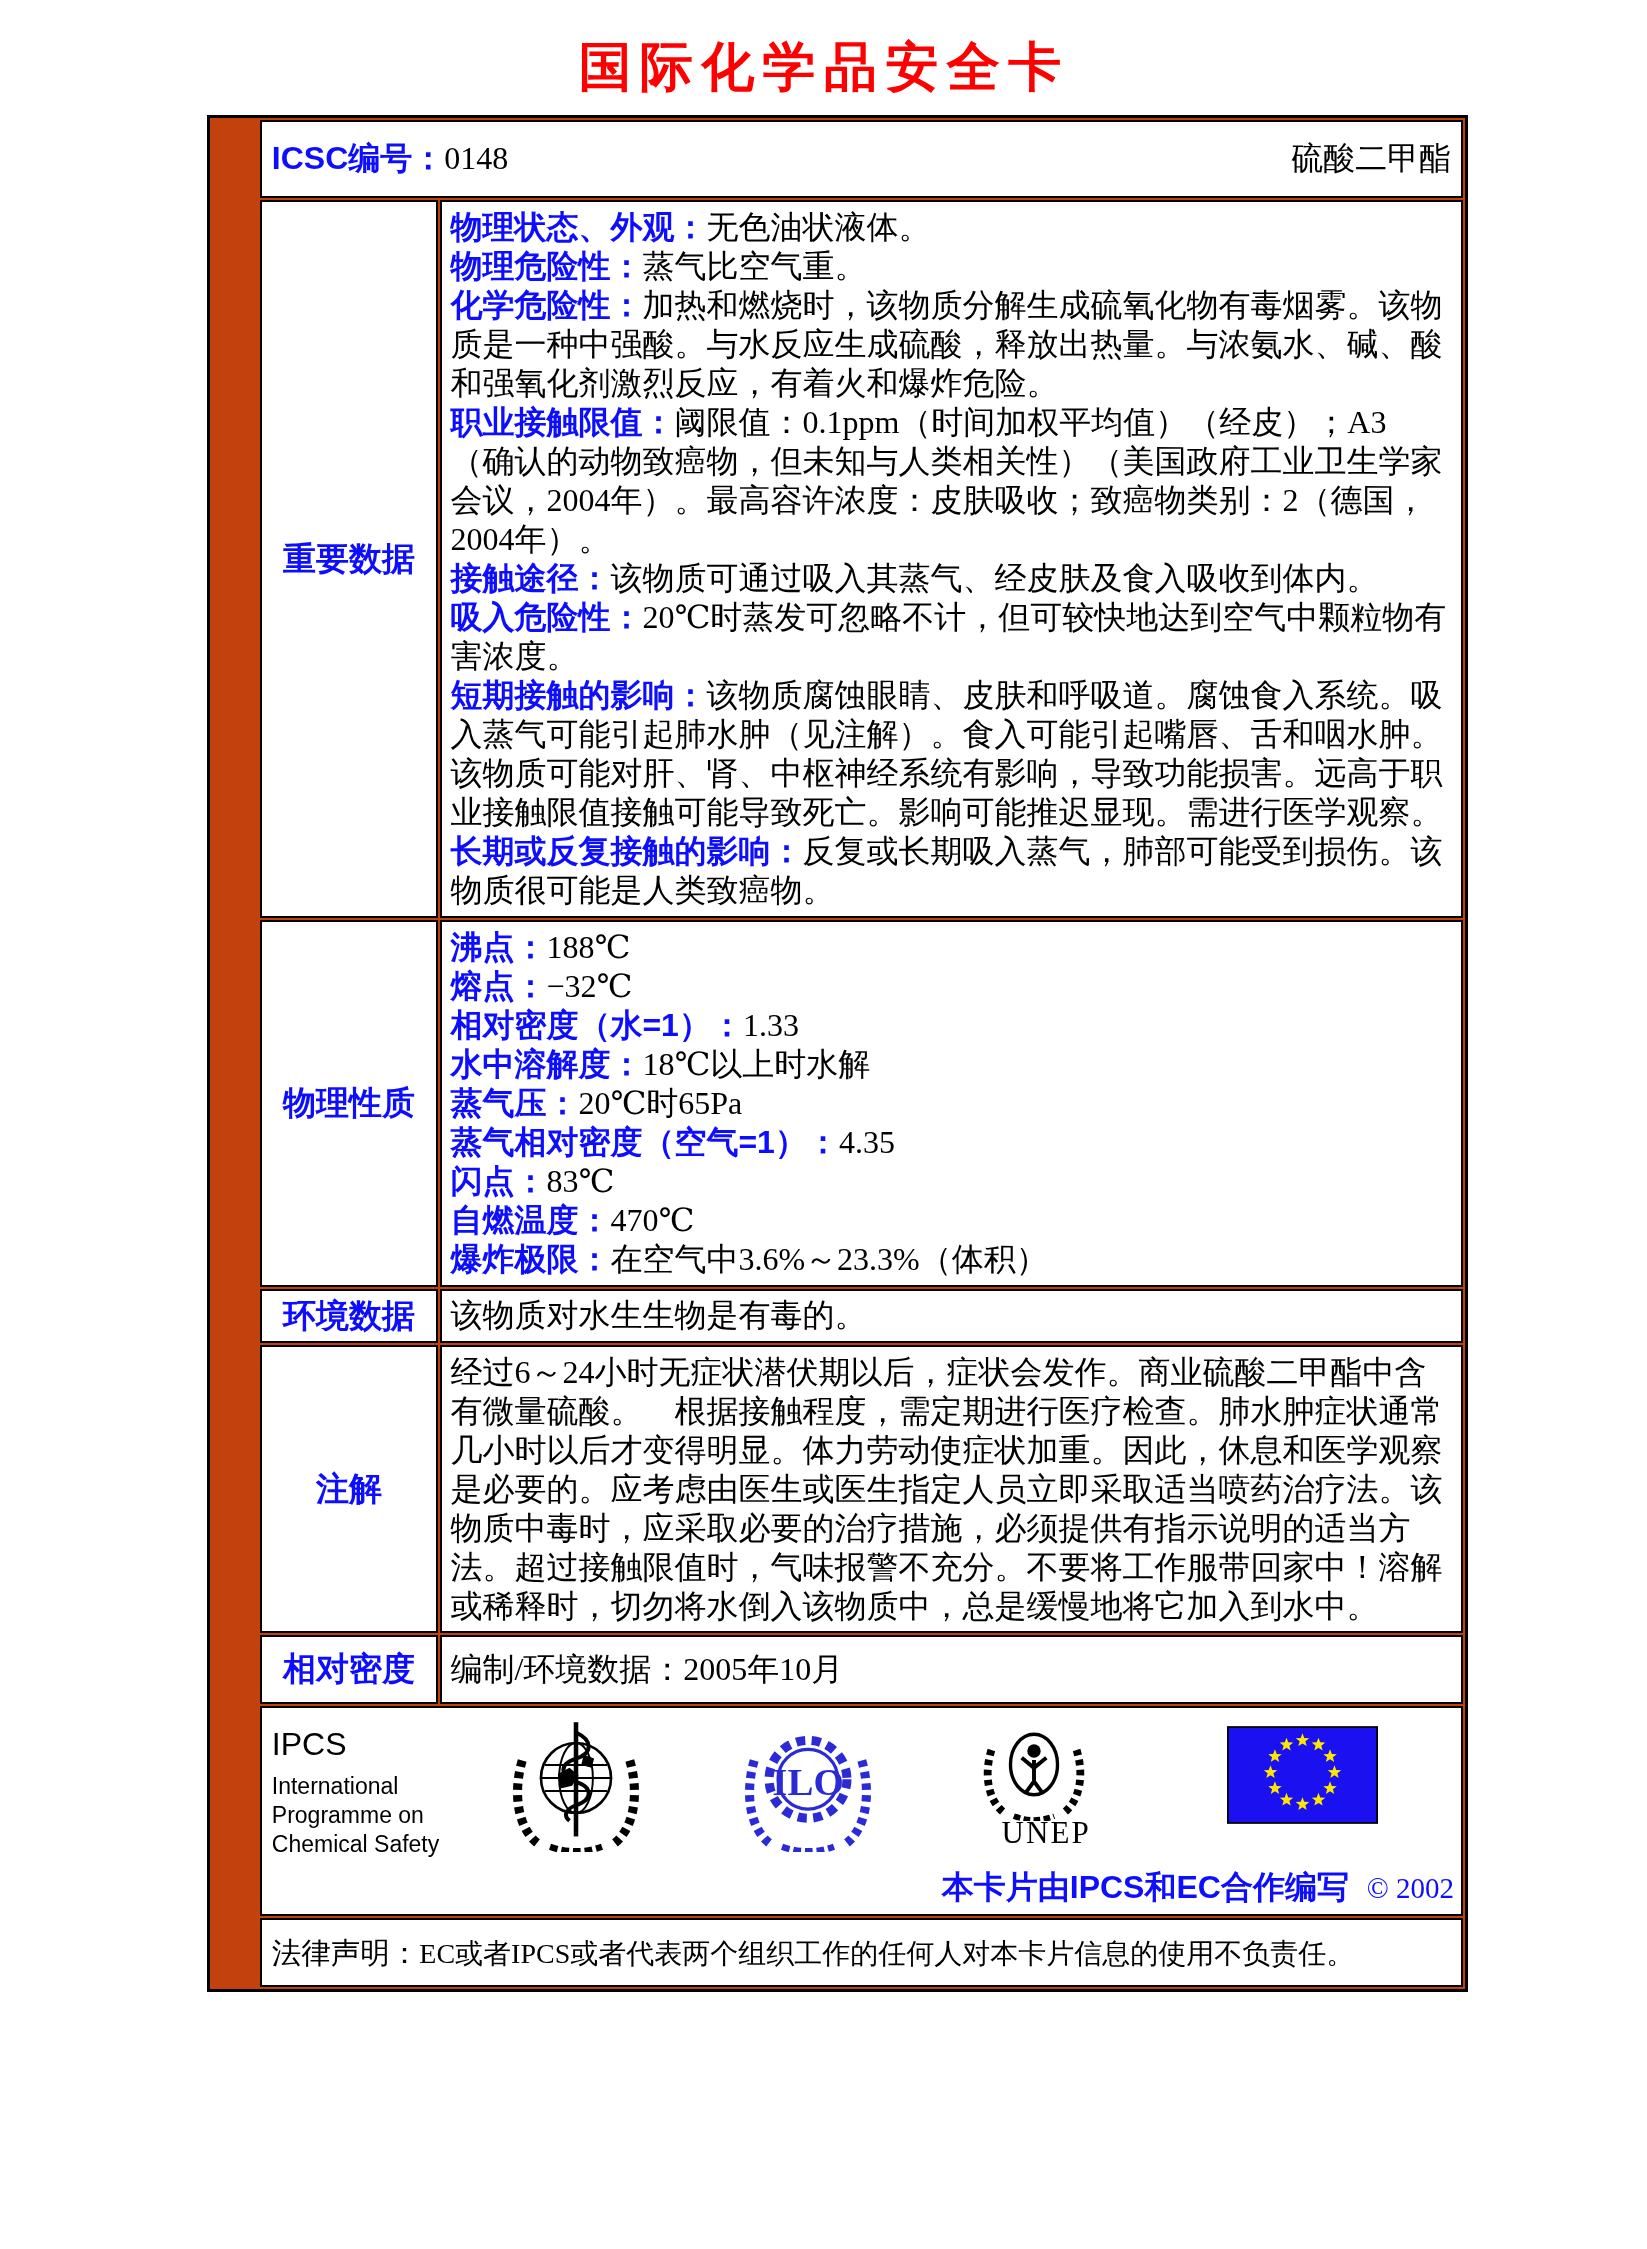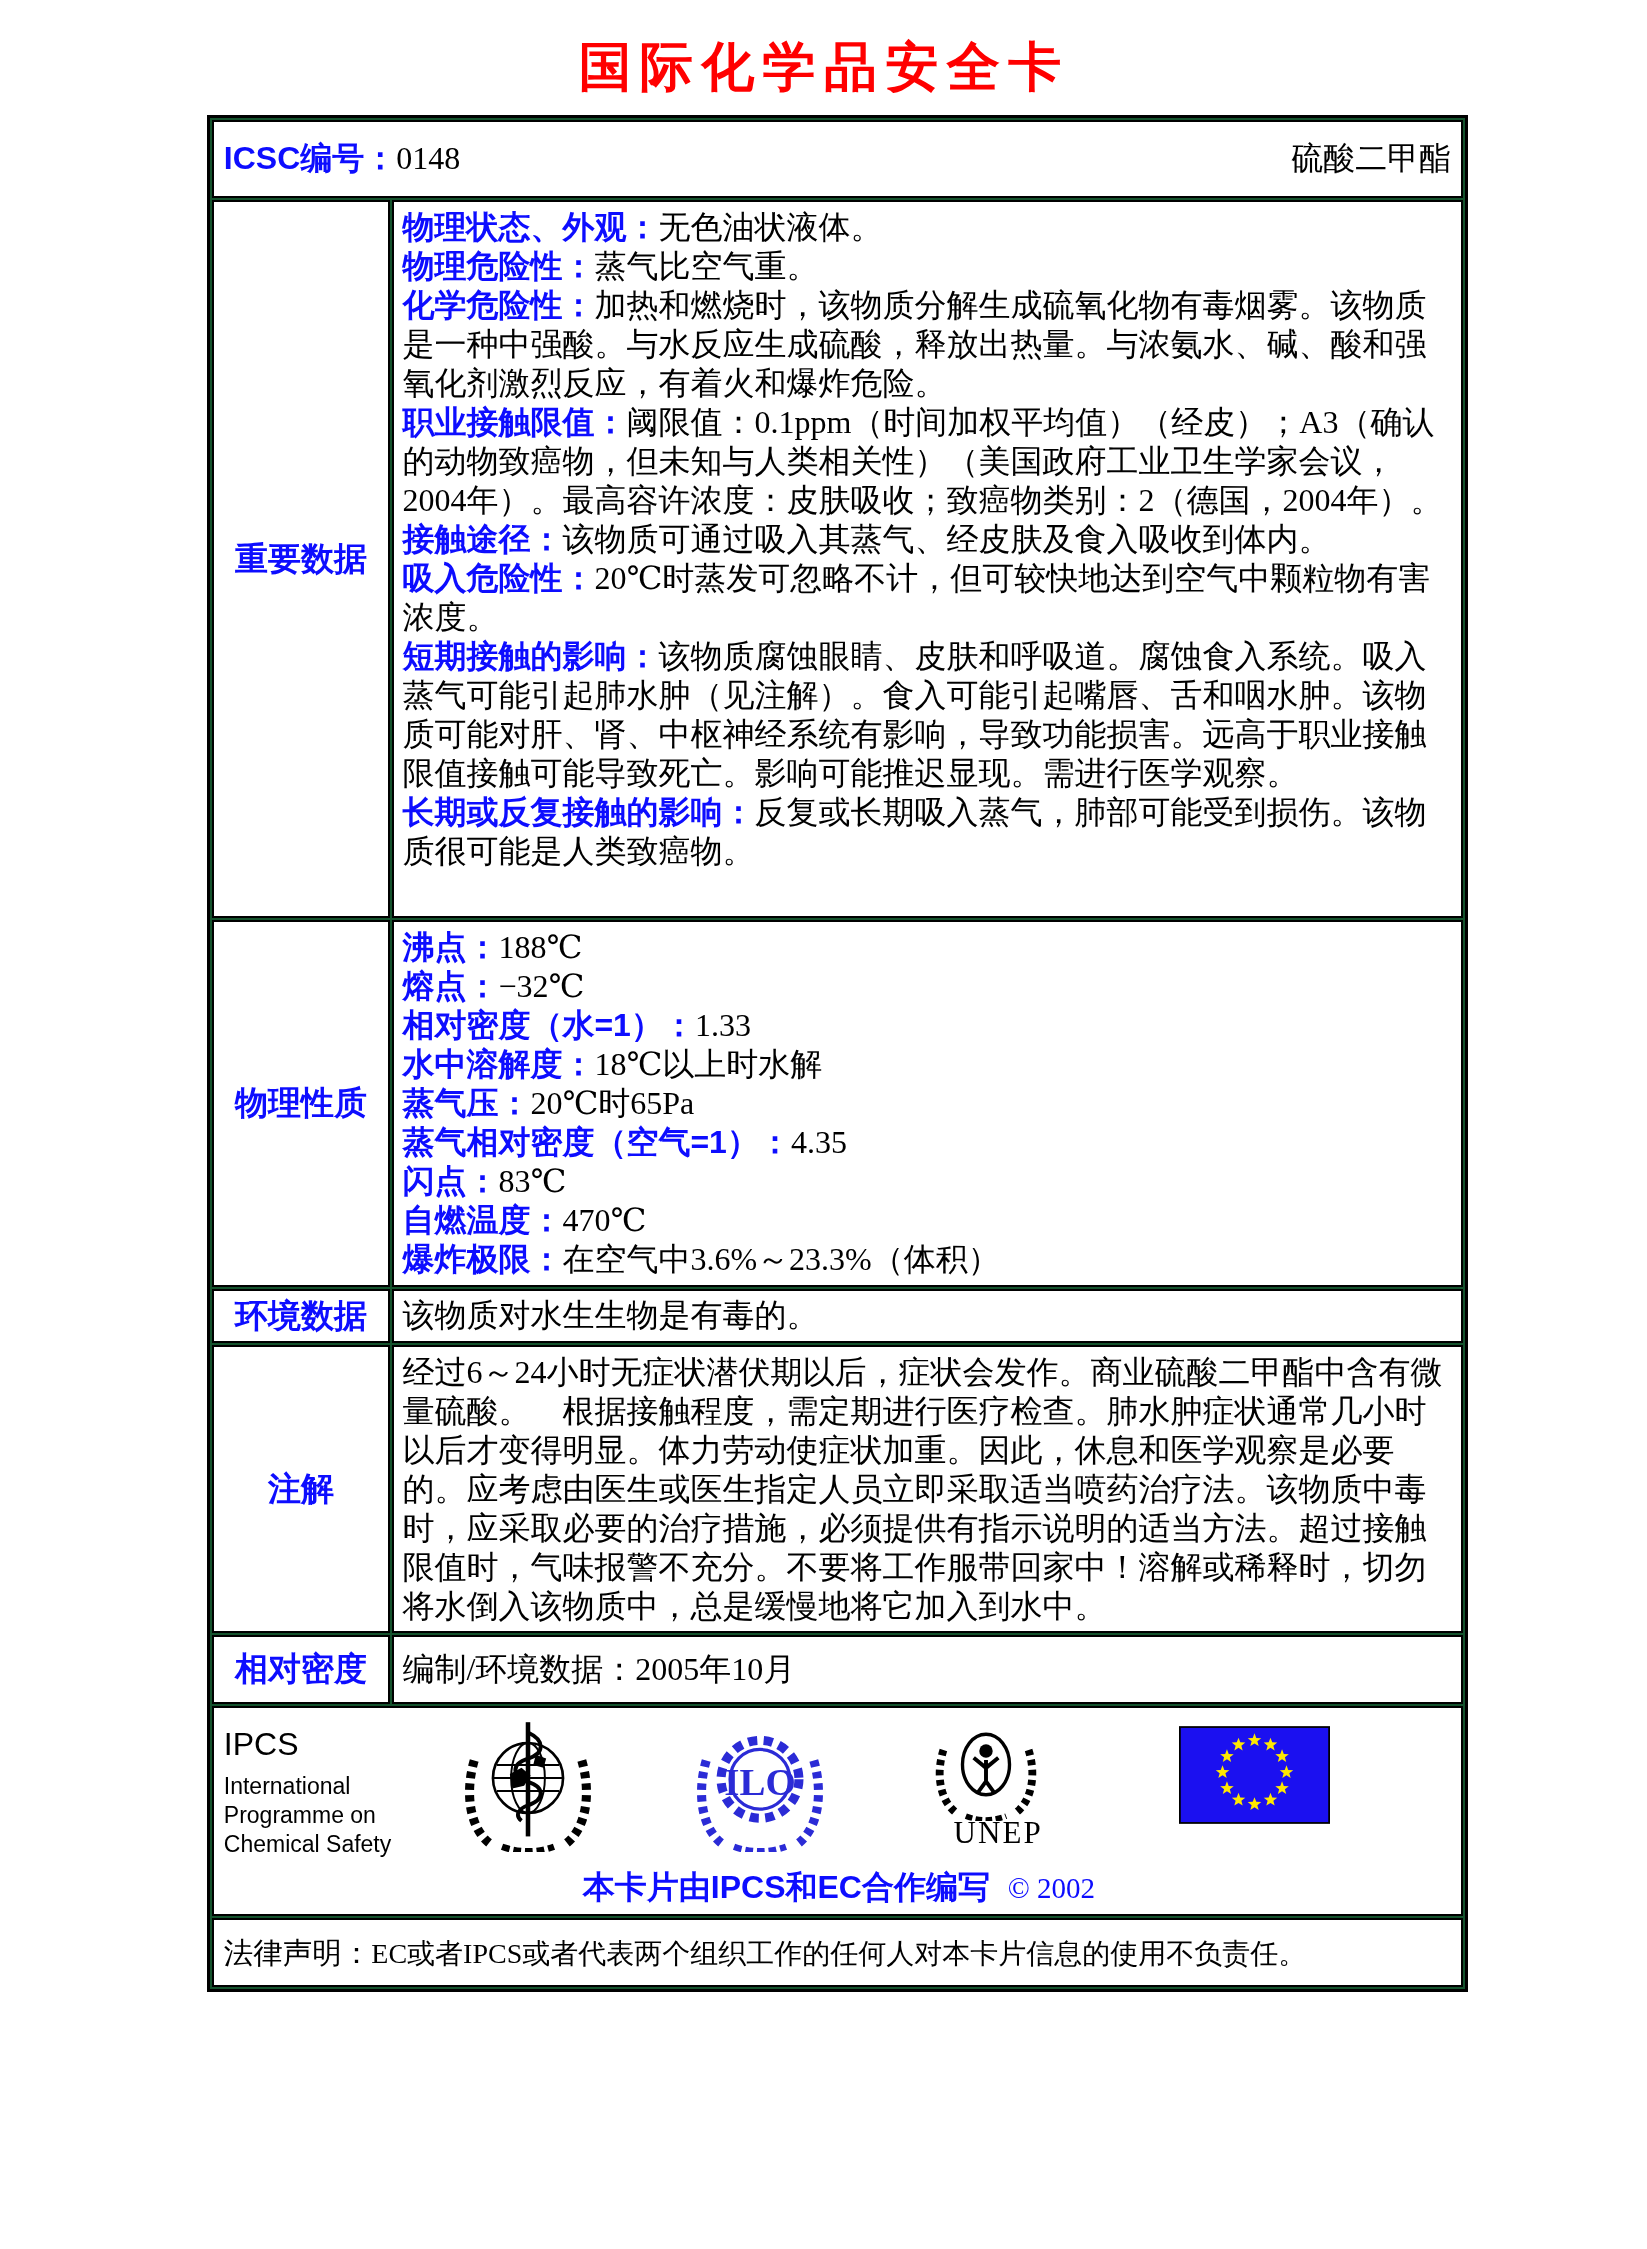--- a/index.html
+++ b/index.html
@@ -9,21 +9,21 @@
     position:relative;overflow:hidden;
   }
   .page-title{
     margin:0;padding-top:32px;height:77px;
     text-align:center;font-size:53px;font-weight:bold;color:#ff0000;
     letter-spacing:8.4px;font-family:"Liberation Serif",serif;
   }
   table.card{
     margin:5.6px 0 0 207px;width:1261px;
     border-collapse:separate;border-spacing:2.1px;
-    border:3.5px solid #000;table-layout:fixed;background:#14532d;
+    border:3.5px solid #000;table-layout:fixed;background:#c2410c;padding-left:48px;
   }
   td{border:2.1px solid #000;background:#fff;font-size:32px;line-height:1.22;color:#000;}
   col.labelcol{width:178px;}
   
   td.rowlabel{
     text-align:center;vertical-align:middle;
     color:#0d0dff;font-weight:bold;font-size:33px;
     font-family:"Liberation Sans","DejaVu Sans",sans-serif;
     padding:0 4.2px;
   }
@@ -48,21 +48,21 @@
   .logos-flex{display:flex;align-items:flex-start;}
   .ipcs-block{width:232px;padding-top:9.8px;font-family:"Liberation Sans","DejaVu Sans",sans-serif;}
   .ipcs-abbr{font-size:32px;font-weight:normal;line-height:1.1;margin-bottom:9.8px;}
   .ipcs-line{font-size:23px;line-height:1.25;}
   .logo{display:block;}
   .logo-who{margin-left:7px;}
   .logo-ilo{margin-left:102px;}
   .unep-wrap{margin-left:105px;width:137px;text-align:center;}
   .unep-text{font-size:31px;font-weight:normal;letter-spacing:2.1px;line-height:1;margin-top:-4.2px;font-family:"Liberation Serif",serif;}
   .logo-eu{margin-left:112px;margin-top:8.4px;}
-  .caption{ text-align:center;margin-top:9.8px;}
+  .caption{ text-align:right;margin-top:9.8px;}
   .caption-main{
     color:#0d0dff;font-weight:bold;font-size:32px;
     font-family:"Liberation Sans","DejaVu Sans",sans-serif;
   }
   .caption-copy{color:#0d0dff;font-size:29px;margin-left:9.8px;}
   
   td.legal-cell{height:59px;vertical-align:middle;padding:2.8px 9.8px;font-size:28px;}
   .legal-label{
     font-weight:normal;font-size:29.5px;
     font-family:"Liberation Sans","DejaVu Sans",sans-serif;

